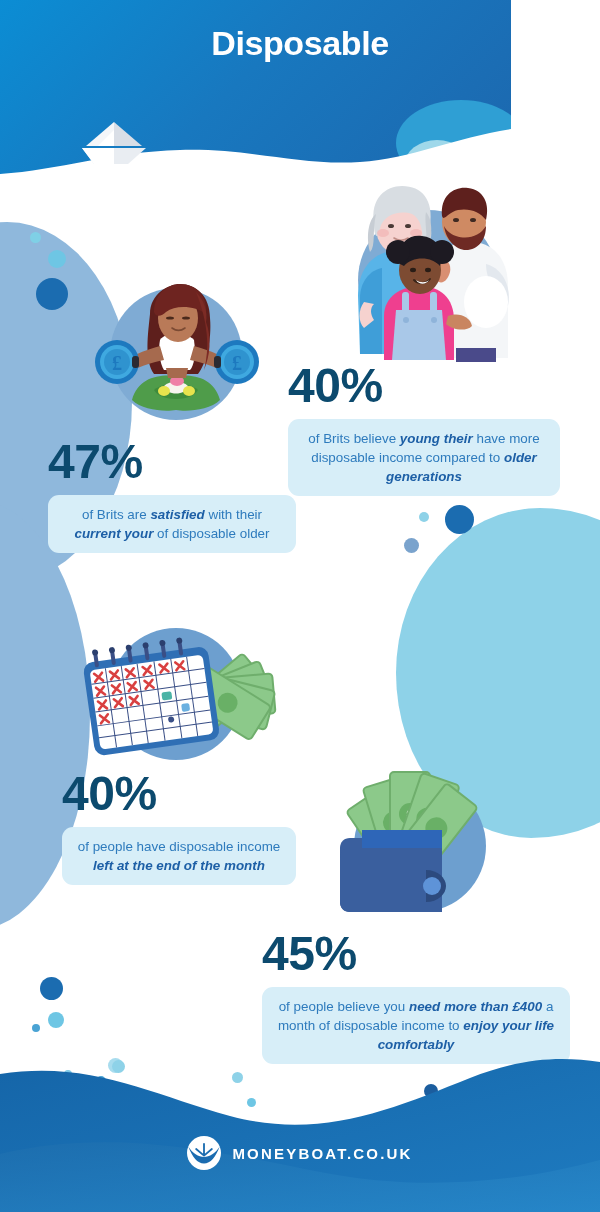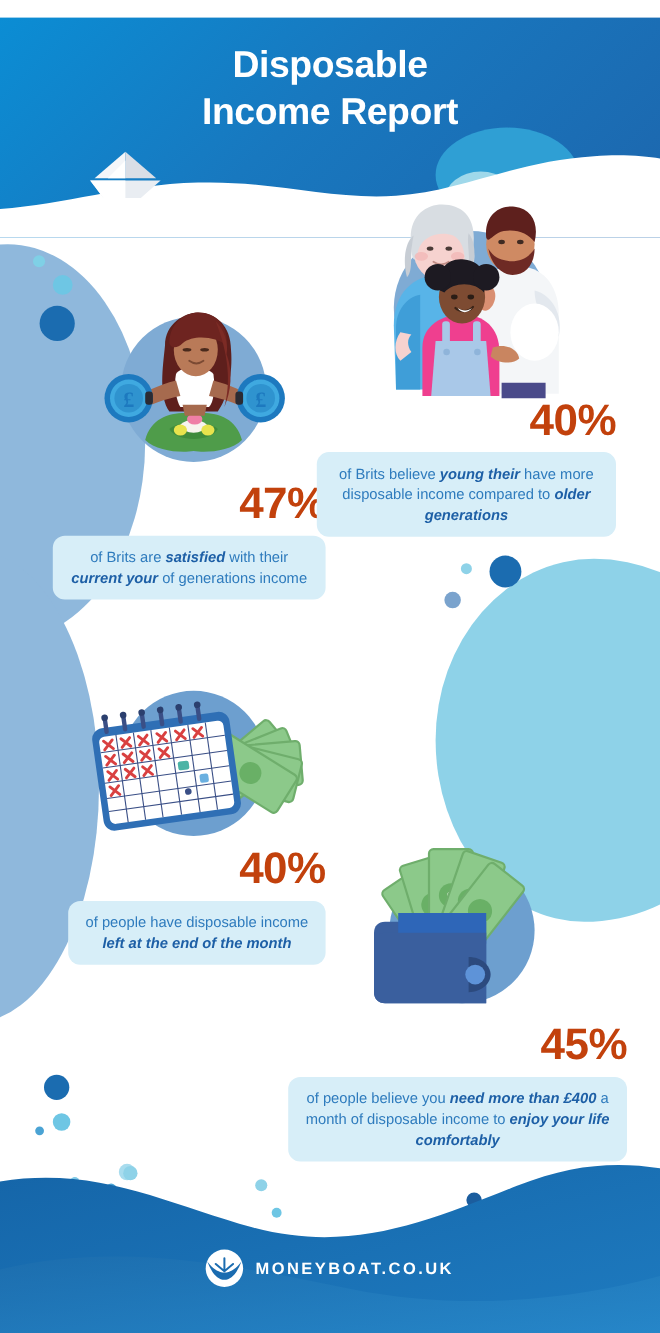--- a/index.html
+++ b/index.html
@@ -5,21 +5,21 @@
   * { margin:0; padding:0; box-sizing:border-box; }
   html,body { background:#ffffff; }
   body {
     width:600px; height:1212px; position:relative; overflow:hidden;
     font-family:"Liberation Sans", sans-serif;
   }
   .infographic { position:absolute; inset:0; background:#ffffff; overflow:hidden; }
 
   
   .header {
-    position:absolute; left:0; top:16px; width:600px; height:200px;
+    position:absolute; left:0; top:0; width:511px; height:200px;
     background:linear-gradient(135deg,#0b8dd4 0%,#1878bf 45%,#1d66ad 100%);
     overflow:hidden;
   }
   .header-wave { position:absolute; left:0; bottom:-2px; width:600px; height:90px; }
   .header-title {
     position:absolute; left:0; top:22px; width:600px; text-align:center;
     color:#ffffff; font-size:34px; font-weight:bold; line-height:1.26;
     letter-spacing:-0.4px;
   }
   .header-title .l2 { display:block; }
@@ -50,21 +50,21 @@
     width:34px; height:34px; border-radius:50%; background:#ffffff;
     display:flex; align-items:center; justify-content:center;
   }
   .logo-text {
     color:#ffffff; font-size:15px; font-weight:bold; letter-spacing:2.2px;
   }
 
   
   .stat { position:absolute; }
   .stat-pct {
-    text-align:right; color:#c2410c; font-size:40px; font-weight:bold;
+    text-align:left; color:#0c4a6e; font-size:48px; font-weight:bold;
     letter-spacing:-0.5px; line-height:1;
   }
   .stat-caption {
     background:#d7eef8; color:#2e7bbd; border-radius:11px;
     padding:10px 14px; text-align:center; font-size:13.4px;
     line-height:1.42; margin-top:9px;
   }
   .stat-caption b { color:#1d5fa6; font-style:italic; font-weight:bold; }
 
   .stat-1 { left:48px; top:438px; width:248px; }
@@ -91,21 +91,20 @@
 
   <div class="header">
     <div style="position:absolute;left:396px;top:100px;width:130px;height:86px;background:#2f9fd4;border-radius:50%;"></div>
     <div style="position:absolute;left:404px;top:140px;width:66px;height:52px;background:#9fd8ea;border-radius:50%;"></div>
     <div class="dot" style="left:530px;top:142px;width:17px;height:17px;background:#35b0ab;"></div>
     <div class="dot" style="left:560px;top:144px;width:12px;height:12px;background:#4fa6d8;"></div>
     <div class="dot" style="left:583px;top:149px;width:7px;height:7px;background:#3d8fc4;"></div>
 
     <div class="header-title">
       <span>Disposable</span>
-      <span class="l2">Income Report</span>
     </div>
 
     <svg class="header-wave" viewBox="0 0 600 90" preserveAspectRatio="none">
       <path d="M0,62 C60,58 110,40 180,38 C250,36 300,54 360,50 C420,46 470,18 540,14 C566,12 586,14 600,16 L600,90 L0,90 Z" fill="#ffffff"></path>
     </svg>
 
     <div class="boat boat-1">
       <svg viewBox="0 0 72 48">
         <path d="M4,30 L68,30 L50,46 L16,46 Z" fill="#e9edf2"></path>
         <path d="M4,30 L36,30 L36,46 L16,46 Z" fill="#ffffff"></path>
@@ -367,21 +366,21 @@
       <path d="M24,86 C24,80 28,76 34,76 L126,76 L126,150 L34,150 C28,150 24,146 24,140 Z" fill="#3a5f9e"></path>
       <path d="M46,68 L126,68 L126,96 L46,96 Z" fill="#2e66b8"></path>
       <path d="M24,96 C24,90 28,86 34,86 L126,86 L126,150 L34,150 C28,150 24,146 24,140 Z" fill="#3a5f9e"></path>
       <path d="M110,108 C122,108 130,116 130,124 C130,132 122,140 110,140 L110,108 Z" fill="#2c4a7e"></path>
       <circle cx="116" cy="124" r="9" fill="#5e93d8"></circle>
     </svg>
   </div>
 
   <div class="stat stat-1">
     <div class="stat-pct">47%</div>
-    <div class="stat-caption"><span>of Brits are </span><b>satisfied</b><span> with their </span><b>current your</b><span> of generations income</span></div>
+    <div class="stat-caption"><span>of Brits are </span><b>satisfied</b><span> with their </span><b>current your</b><span> of disposable older</span></div>
   </div>
 
   <div class="stat stat-2">
     <div class="stat-pct">40%</div>
     <div class="stat-caption"><span>of Brits believe </span><b>young their</b><span> have more disposable income compared to </span><b>older generations</b></div>
   </div>
 
   <div class="stat stat-3">
     <div class="stat-pct">40%</div>
     <div class="stat-caption"><span>of people have disposable income </span><b>left at the end of the month</b></div>

